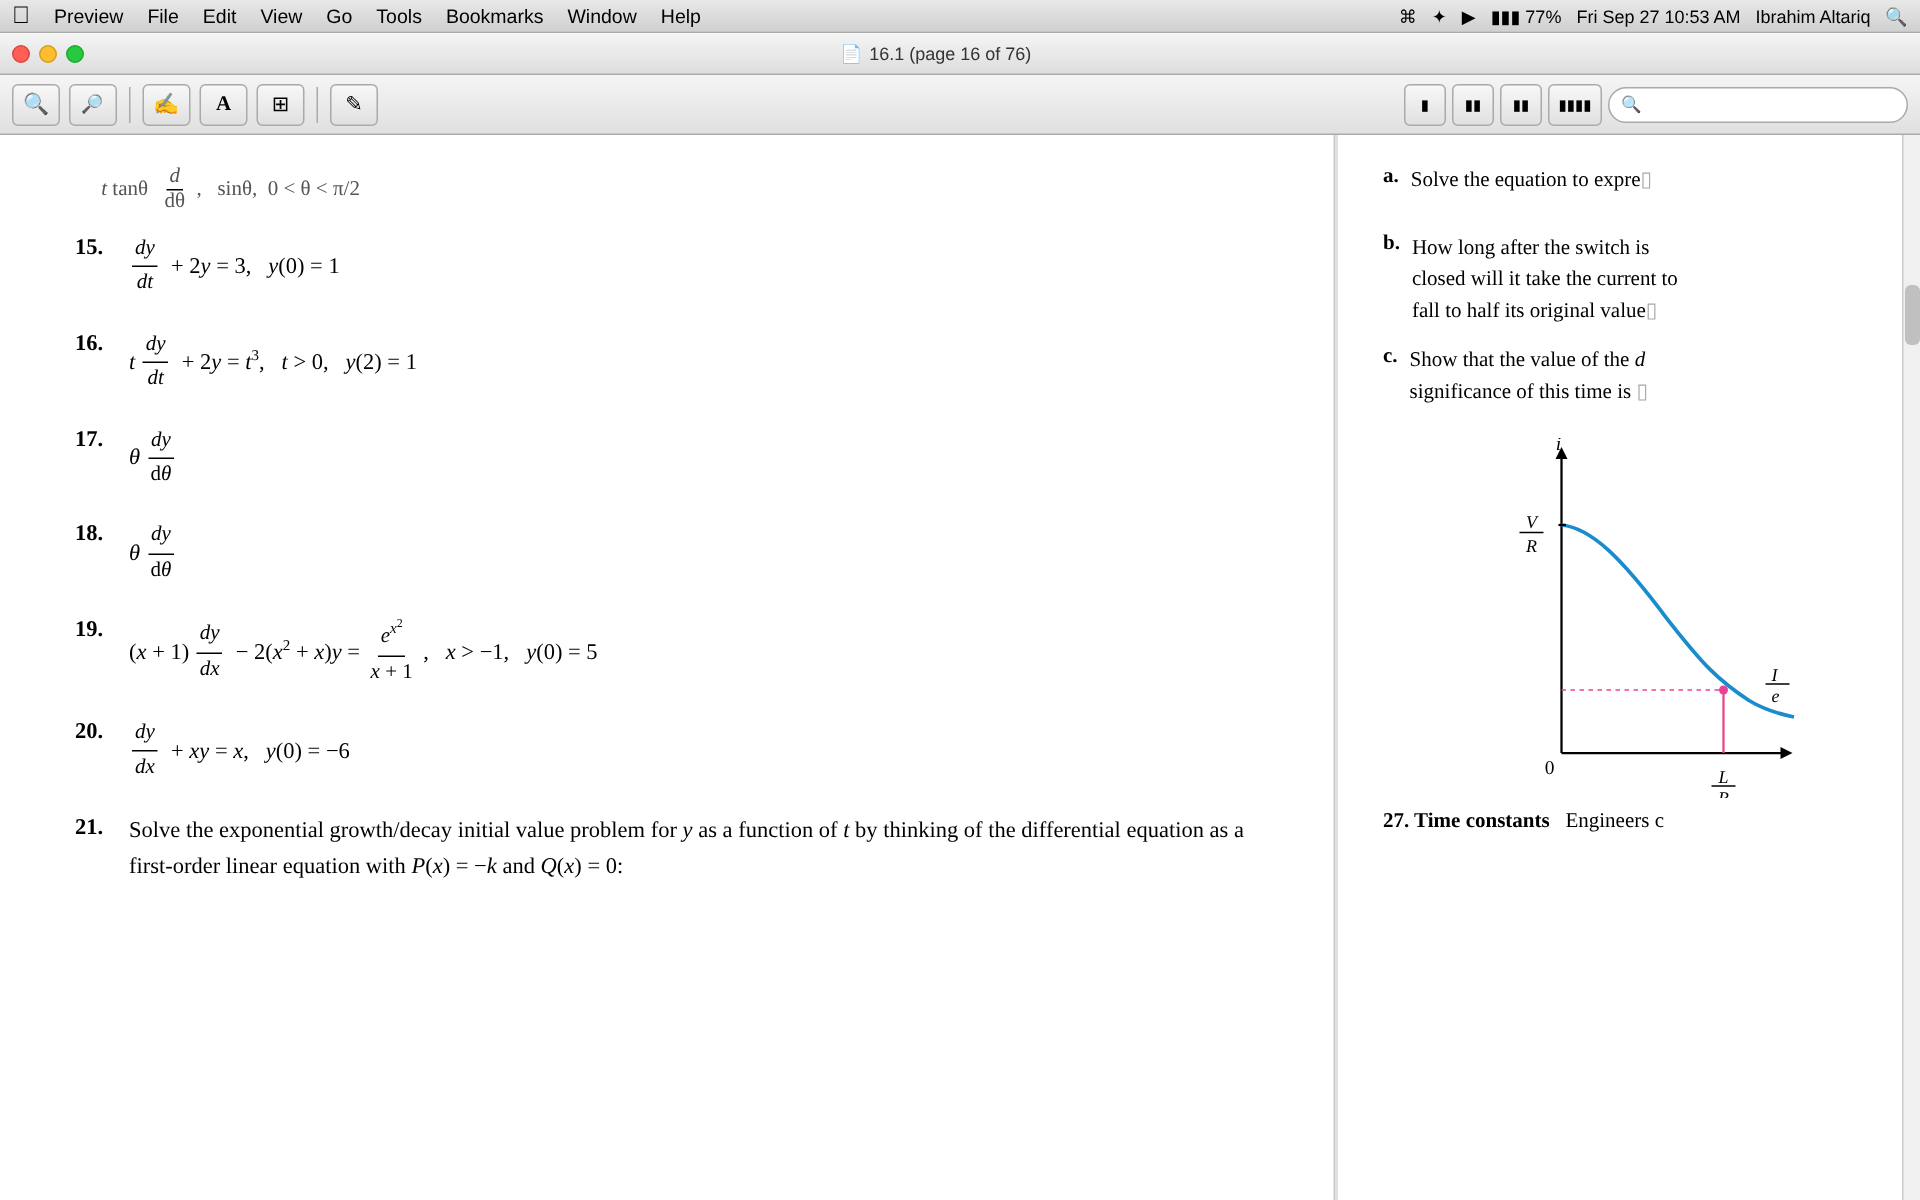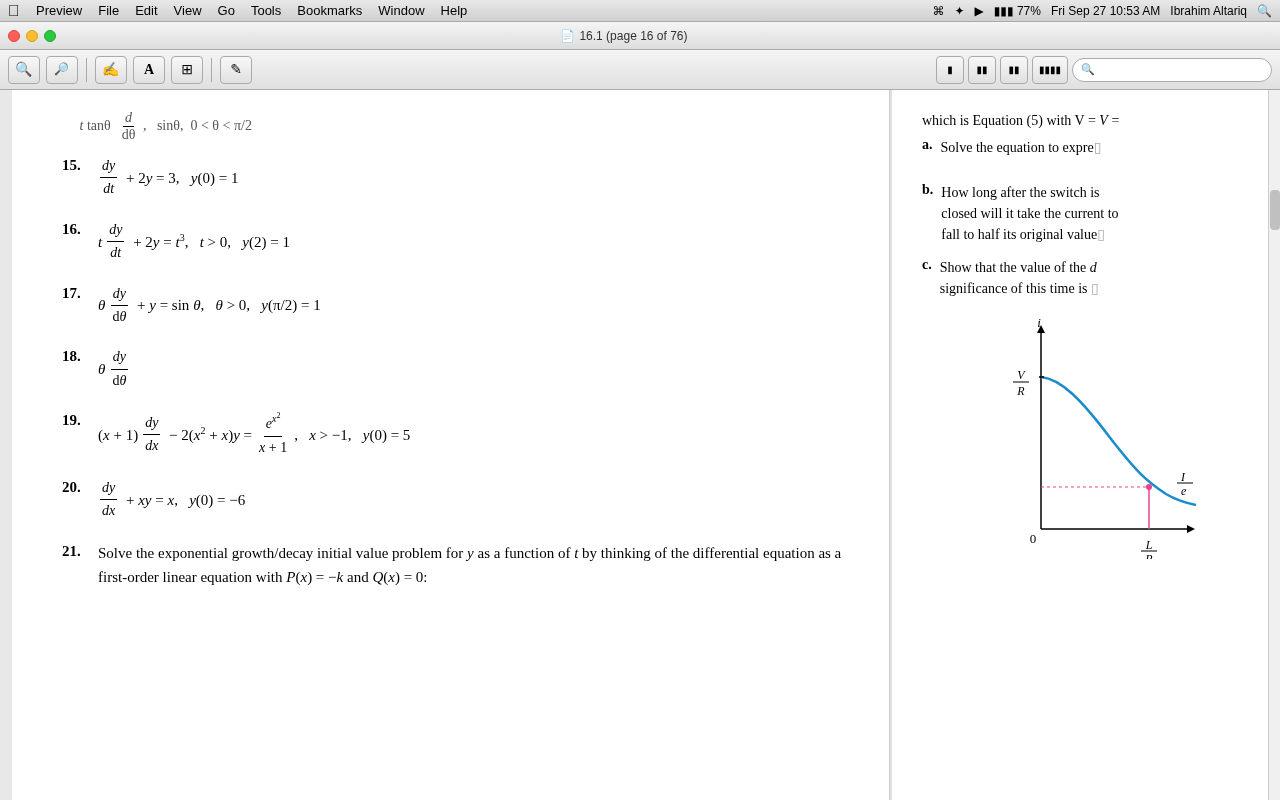--- a/index.html
+++ b/index.html
@@ -95,21 +95,20 @@
       padding: 0 8px;
       font-size: 12px;
       display: flex; align-items: center;
     }
 
     
     .content-area {
       display: flex;
       flex: 1;
       overflow: hidden;
-      padding-left: 12px;
     }
 
     
     .page-left {
       flex: 1;
       background: white;
       padding: 20px 40px 20px 50px;
       overflow-y: auto;
       position: relative;
       border-right: 1px solid #ccc;
@@ -317,21 +316,20 @@
 
       <div class="problem">
         <div class="problem-num">17.</div>
         <div class="problem-content">
           <span class="math-line">
             <em>θ</em>
             <span class="frac">
                 <span class="frac-num" style="font-style:italic;">dy</span>
                 <span class="frac-den">d<em>θ</em></span>
               </span>
-            <span>&nbsp;+ <em>y</em> = sin&nbsp;<em>θ</em>,&nbsp;&nbsp; <em>θ</em> &gt; 0,&nbsp;&nbsp; <em>y</em>(π/2) = 1</span>
           </span>
         </div>
       </div>
 
       <div class="problem">
         <div class="problem-num">18.</div>
         <div class="problem-content">
           <span class="math-line">
             <em>θ</em>
             <span class="frac">
@@ -380,24 +378,20 @@
           Solve the exponential growth/decay initial value problem for <em>y</em> as
           a function of <em>t</em> by thinking of the differential equation as a first-order
           linear equation with <em>P</em>(<em>x</em>) = −<em>k</em> and <em>Q</em>(<em>x</em>) = 0:
         </div>
       </div>
 
     </div>
 
     <div class="page-right" style="position:relative;">
 
-      <div class="right-text" style="margin-bottom:6px;">
-        <span>which is Equation (5) with V =</span>
-        <em> V</em> =
-      </div>
 
       <div style="margin-bottom:12px; display:flex; gap:8px;">
         <div class="right-letter">a.</div>
         <div class="right-text" style="margin-bottom:12px;">
           Solve the equation to expre<span style="color:#aaa;">▯</span>
         </div>
       </div>
 
       <div style="margin-bottom:12px; display:flex; gap:8px;">
         <div class="right-letter">b.</div>
@@ -448,20 +442,24 @@
           <line x1="168" y1="168" x2="168" y2="210" stroke="#e84393" stroke-width="1.5" stroke-dasharray="none"></line>
 
           <line x1="60" y1="168" x2="168" y2="168" stroke="#e84393" stroke-width="1" stroke-dasharray="3,3"></line>
 
           <circle cx="168" cy="168" r="3" fill="#e84393"></circle>
 
           <line x1="58" y1="58" x2="63" y2="58" stroke="black" stroke-width="1.5"></line>
         </svg>
       </div>
 
+      <div style="margin-top: 8px; font-size: 14px; font-family: 'Times New Roman', serif;">
+        <strong>27. Time constants</strong>&nbsp;&nbsp;
+        <span>Engineers c</span>
+      </div>
 
       <div class="scrollbar" style="position:absolute; right:0; top:0; bottom:0; width:12px; background:#f0f0f0; border-left:1px solid #ccc;">
         <div style="width:10px; height:40px; background:#c0c0c0; border-radius:4px; margin:2px auto; margin-top:100px;"></div>
       </div>
 
     </div>
 
   </div>
 </div>
 

